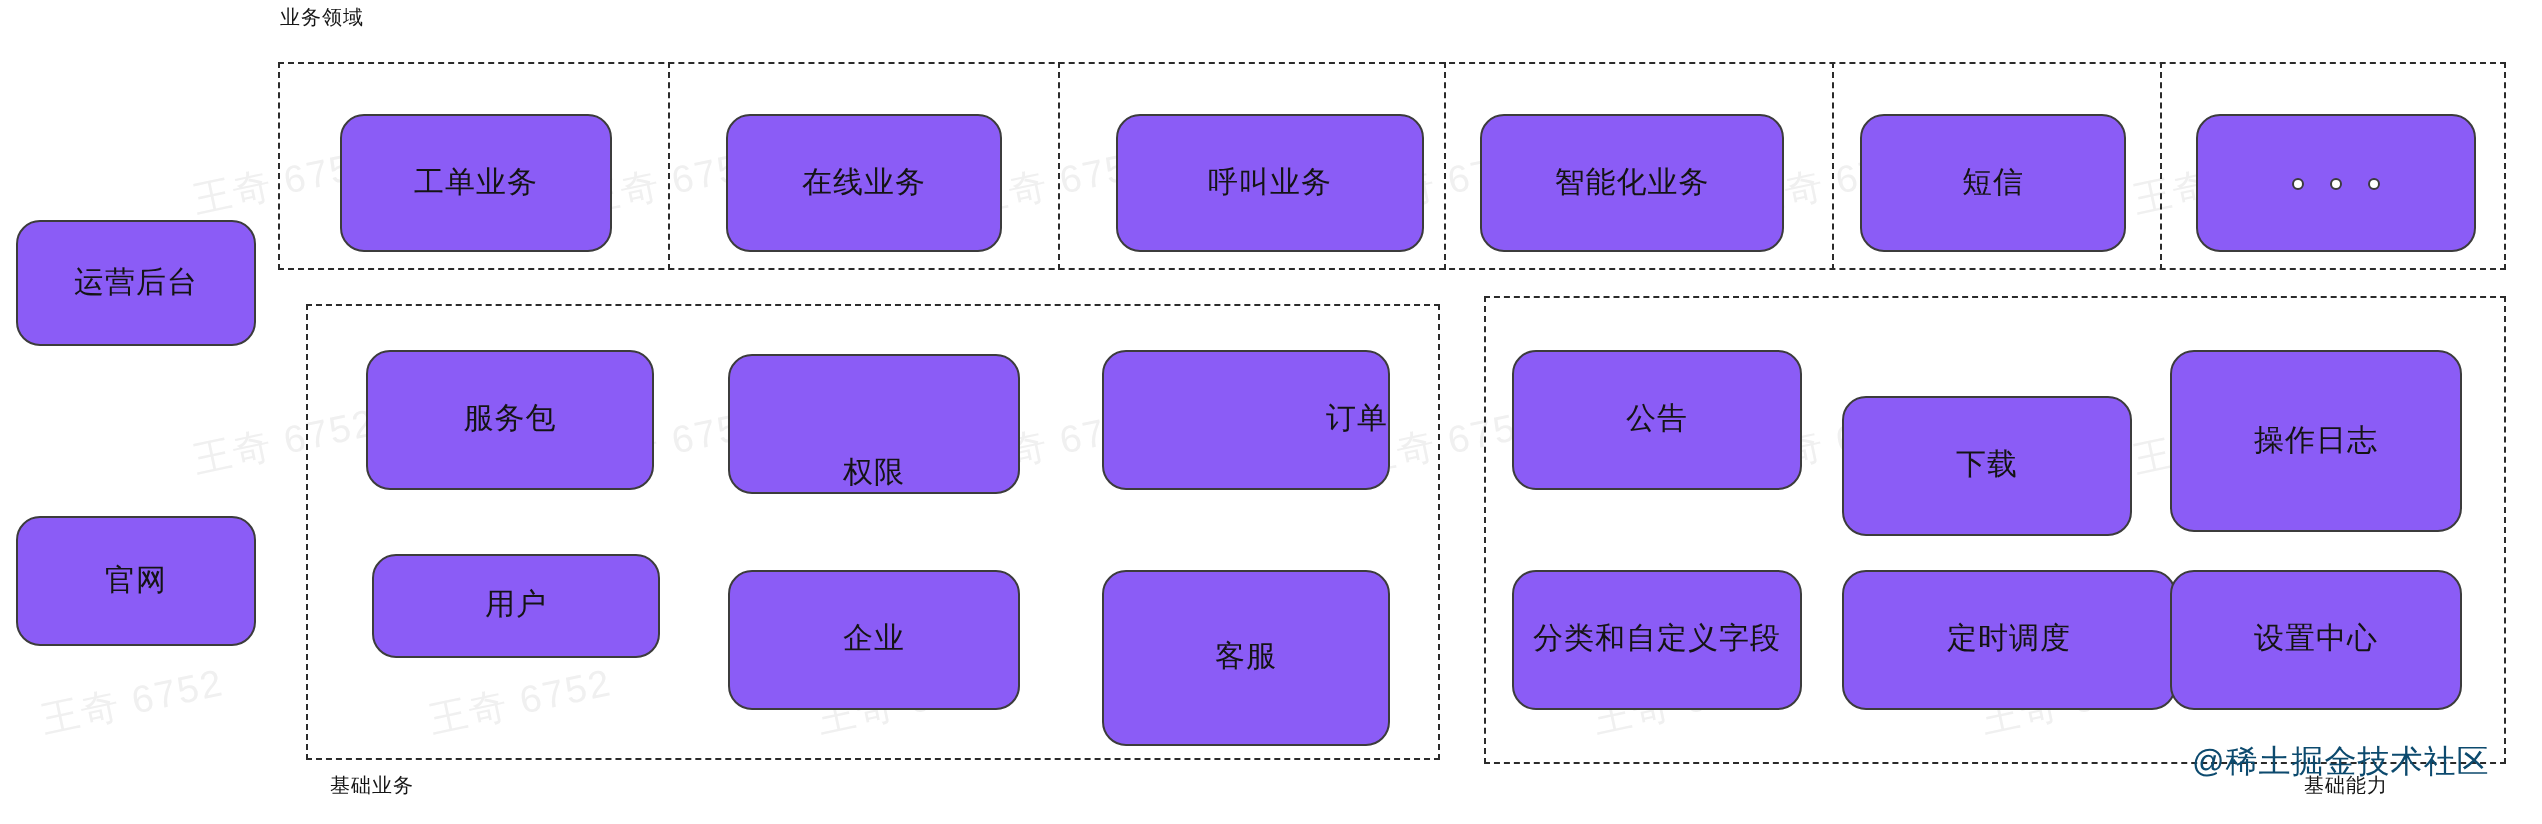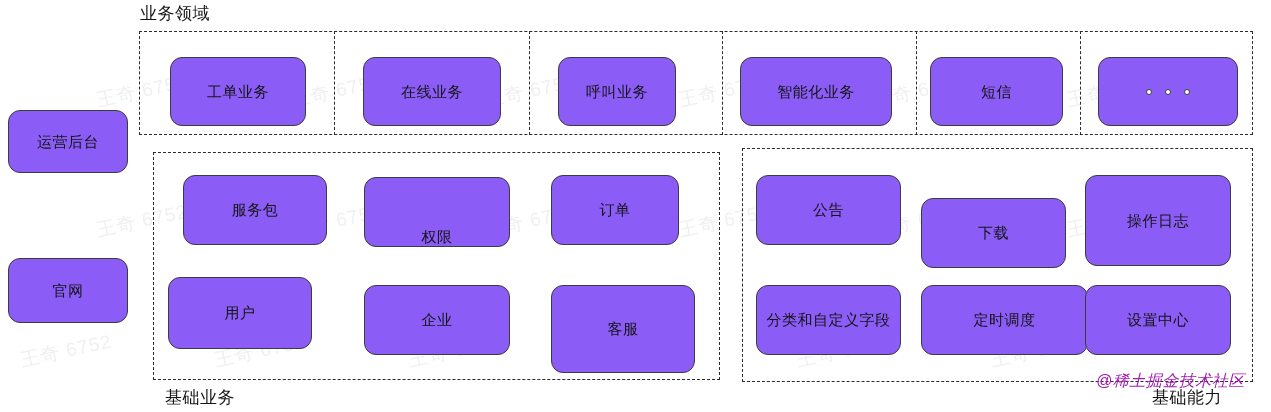--- a/index.html
+++ b/index.html
@@ -81,37 +81,36 @@
     width: 4px;
     height: 4px;
     border: 1px solid #3c3c3c;
     border-radius: 50%;
     background: #ffffff;
   }
 
   
   .caption {
     position: absolute;
-    font-size: 17px;
+    font-size: 10px;
     color: #161616;
     letter-spacing: 0.5px;
     white-space: nowrap;
     z-index: 4;
   }
 
   
   .brand-wm {
     position: absolute;
     font-size: 16px;
-    color: #a21caf;
+    color: #0c4a6e;
     letter-spacing: 0.5px;
     white-space: nowrap;
     z-index: 5;
     user-select: none;
-    font-style: italic;
   }
 </style>
 </head>
 <body>
 
 <div id="canvas">
 
   <div class="wm" style="left:96px;  top:78px;">王奇 6752</div>
   <div class="wm" style="left:290px; top:78px;">王奇 6752</div>
   <div class="wm" style="left:484px; top:78px;">王奇 6752</div>
@@ -140,21 +139,21 @@
   <div class="divider" style="left:722px;  top:31px; height:104px;"></div>
   <div class="divider" style="left:916px;  top:31px; height:104px;"></div>
   <div class="divider" style="left:1080px; top:31px; height:104px;"></div>
 
   <div class="node" style="left:170px; top:57px; width:136px; height:69px;">
     <span class="node-label">工单业务</span>
   </div>
   <div class="node" style="left:363px; top:57px; width:138px; height:69px;">
     <span class="node-label">在线业务</span>
   </div>
-  <div class="node" style="left:558px; top:57px; width:118px; height:69px;">
+  <div class="node" style="left:558px; top:57px; width:154px; height:69px;">
     <span class="node-label">呼叫业务</span>
   </div>
   <div class="node" style="left:740px; top:57px; width:152px; height:69px;">
     <span class="node-label">智能化业务</span>
   </div>
   <div class="node" style="left:930px; top:57px; width:133px; height:69px;">
     <span class="node-label">短信</span>
   </div>
   <div class="node" style="left:1098px; top:57px; width:140px; height:69px;">
     <span class="dots">
@@ -172,25 +171,25 @@
   </div>
 
   <div class="group" style="left:153px; top:152px; width:567px; height:228px;"></div>
 
   <div class="node" style="left:183px; top:175px; width:144px; height:70px;">
     <span class="node-label">服务包</span>
   </div>
   <div class="node" style="left:364px; top:177px; width:146px; height:70px;align-items:flex-end;">
     <span class="node-label">权限</span>
   </div>
-  <div class="node" style="left:551px; top:175px; width:128px; height:70px;">
+  <div class="node" style="left:551px; top:175px; width:144px; height:70px;justify-content:flex-end;">
     <span class="node-label">订单</span>
   </div>
 
-  <div class="node" style="left:168px; top:277px; width:144px; height:72px;">
+  <div class="node" style="left:186px; top:277px; width:144px; height:52px;">
     <span class="node-label">用户</span>
   </div>
   <div class="node" style="left:364px; top:285px; width:146px; height:70px;">
     <span class="node-label">企业</span>
   </div>
   <div class="node" style="left:551px; top:285px; width:144px; height:88px;">
     <span class="node-label">客服</span>
   </div>
 
   <div class="group" style="left:742px; top:148px; width:511px; height:234px;"></div>

